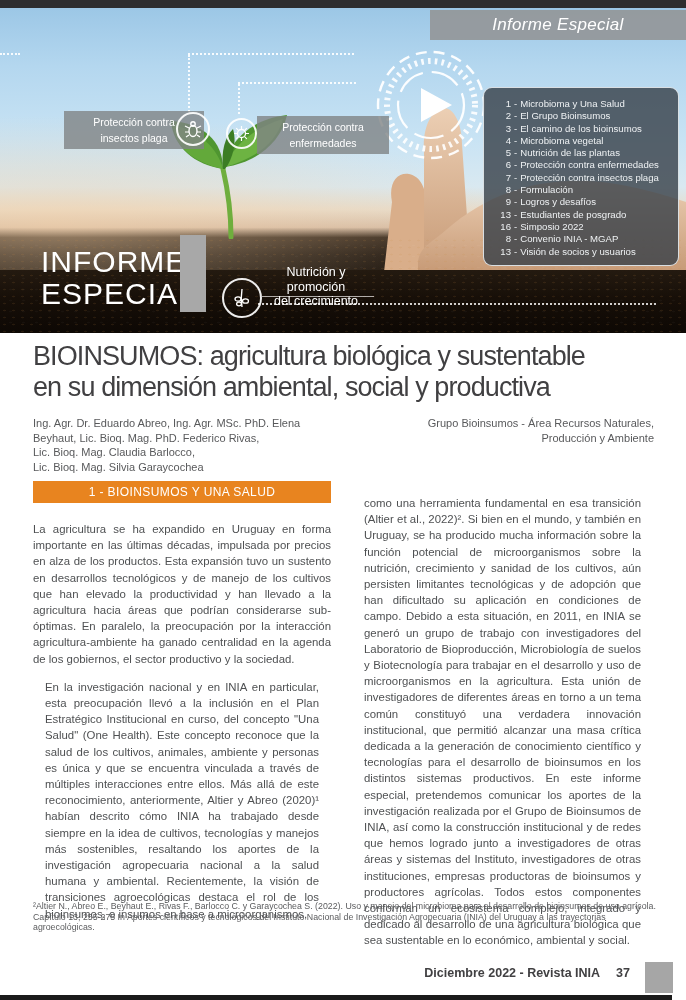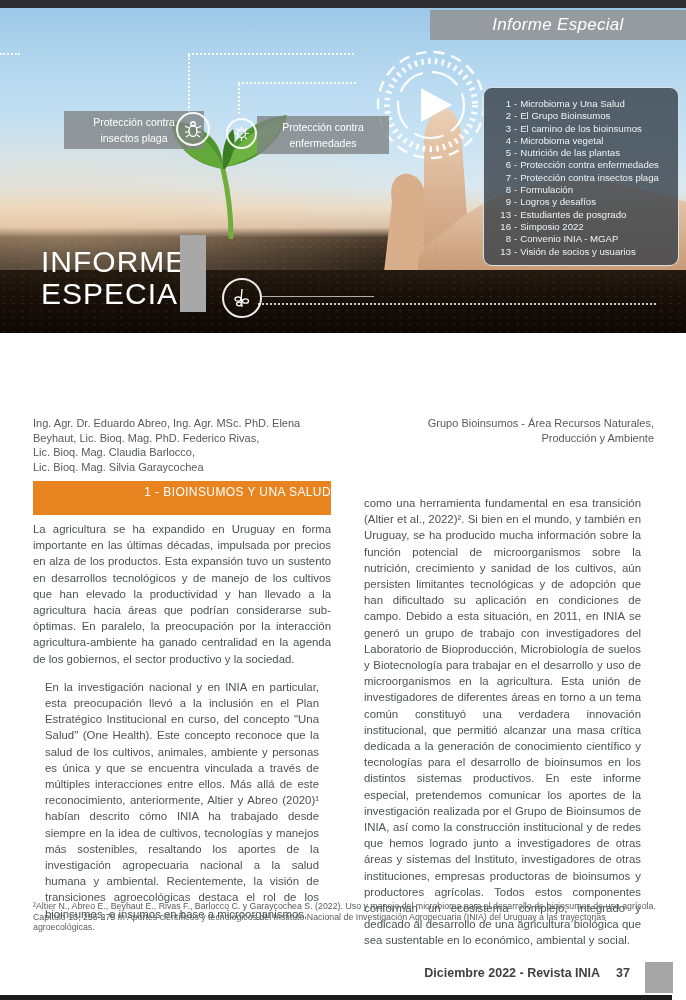--- a/index.html
+++ b/index.html
@@ -49,23 +49,23 @@
   .idx-num{width:16px;text-align:right;flex:none;}
   .idx-dash{margin:0 3px;flex:none;}
 
   
   .title{position:absolute;left:33px;top:341px;width:645px;color:#414042;
     font-size:27px;line-height:30.5px;letter-spacing:-0.9px;white-space:pre-line;}
   .authors-left{position:absolute;left:33px;top:416px;width:312px;color:#58595b;
     font-size:11px;line-height:14.5px;white-space:pre-line;}
   .authors-right{position:absolute;left:352px;top:416px;width:302px;color:#58595b;
     font-size:11px;line-height:14.5px;white-space:pre-line;text-align:right;}
-  .section-banner{position:absolute;left:33px;top:481px;width:298px;height:34px;
+  .section-banner{position:absolute;left:33px;top:481px;width:298px;height:22px;
     background:#E8841F;color:#ffffff;font-size:12px;line-height:22px;
-    text-align:right;letter-spacing:.4px;}
+    text-align:center;letter-spacing:.4px;}
   .col{position:absolute;color:#4e5052;font-size:11.4px;line-height:16.2px;
     text-align:justify;}
   .col-left{left:33px;top:521px;width:298px;}
   .col-right{left:352px;top:483px;width:301px;}
   .col p{margin:0 0 8px 0;}
   .col p:last-child{margin:12px;}
   .footnotes{position:absolute;left:33px;top:901px;width:624px;color:#5a5b5d;
     font-size:8.8px;line-height:10.6px;}
   .footer-row{position:absolute;right:56px;top:966px;display:flex;align-items:flex-end;
     color:#414042;font-size:12.5px;font-weight:bold;}
@@ -145,20 +145,22 @@
         <ellipse cx="7" cy="12" rx="3" ry="2.2" fill="none" stroke="#fff" stroke-width="1.3"></ellipse>
         <ellipse cx="14.5" cy="14" rx="3" ry="2.2" fill="none" stroke="#fff" stroke-width="1.3"></ellipse>
         <ellipse cx="8" cy="17" rx="2.4" ry="1.8" fill="none" stroke="#fff" stroke-width="1.3"></ellipse>
       </svg>
     </div>
 
     <div class="kicker">INFORME
 ESPECIAL</div>
     <div class="gray-bar"></div>
 
+    <div class="nutri-label">Nutrición y promoción
+del crecimiento</div>
 
     <div class="badge">Informe Especial</div>
 
     <div class="index-panel">
       <div>
 
       <div class="idx-row">
           <span class="idx-num">1</span>
           <span class="idx-dash">-</span>
           <span class="idx-label">Microbioma y Una Salud</span>
@@ -220,20 +222,22 @@
         </div>
           <div class="idx-row">
           <span class="idx-num">13</span>
           <span class="idx-dash">-</span>
           <span class="idx-label">Visión de socios y usuarios</span>
         </div>
         </div>
     </div>
   </div>
 
+  <div class="title">BIOINSUMOS: agricultura biológica y sustentable
+en su dimensión ambiental, social y productiva</div>
 
   <div class="authors-left">Ing. Agr. Dr. Eduardo Abreo, Ing. Agr. MSc. PhD. Elena
 Beyhaut, Lic. Bioq. Mag. PhD. Federico Rivas,
 Lic. Bioq. Mag. Claudia Barlocco,
 Lic. Bioq. Mag. Silvia Garaycochea</div>
   <div class="authors-right">Grupo Bioinsumos - Área Recursos Naturales,
 Producción y Ambiente</div>
 
   <div class="section-banner">1 - BIOINSUMOS Y UNA SALUD</div>
 

